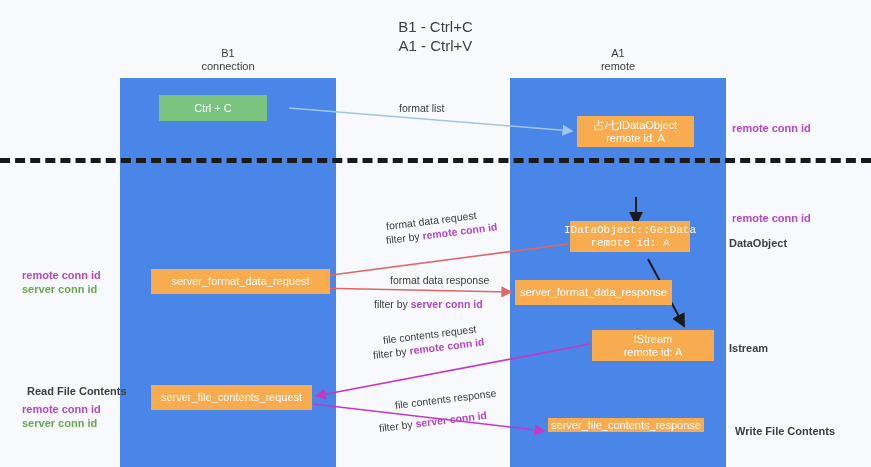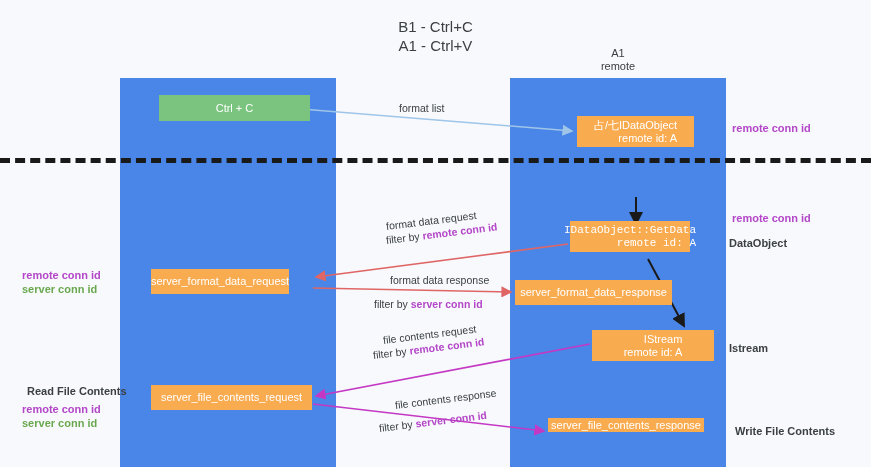--- a/index.html
+++ b/index.html
@@ -37,27 +37,27 @@
 
   .box{
     position:absolute;
     display:flex;align-items:center;justify-content:center;
     text-align:center;color:#ffffff;
     font-size:11px;line-height:13px;
     white-space:pre-line;
     box-sizing:border-box;
   }
   .green{background:#7bc47f;}
-  .orange{background:#f9ab50;text-align:right;}
+  .orange{background:#f9ab50;}
 
-  .b-ctrlc{left:159px;top:95px;width:151px;height:26px;}
+  .b-ctrlc{left:159px;top:95px;width:108px;height:26px;}
   .b-idataobject{left:577px;top:116px;width:117px;height:31px;}
   .b-ctrlv{left:578px;top:172px;width:116px;height:25px;}
   .b-getdata{left:570px;top:221px;width:120px;height:31px;font-family:Liberation Mono, monospace;}
-  .b-sfdreq{left:151px;top:269px;width:138px;height:25px;}
+  .b-sfdreq{left:151px;top:269px;width:179px;height:25px;}
   .b-sfdresp{left:515px;top:280px;width:157px;height:25px;}
   .b-istream{left:592px;top:330px;width:122px;height:31px;}
   .b-sfcreq{left:151px;top:385px;width:161px;height:25px;}
   .b-sfcresp{left:548px;top:418px;width:156px;height:14px;}
 
   .note{
     position:absolute;font-size:11px;line-height:14px;white-space:pre-line;
   }
   .purple{color:#b446c8;font-weight:bold;}
   .green-t{color:#6aa84f;font-weight:bold;}
@@ -94,20 +94,22 @@
 <body>
 
 <div id="stage">
 
   <div class="lane lane-b1"></div>
   <div class="lane lane-a1"></div>
 
   <div class="title">B1 - Ctrl+C
 A1 - Ctrl+V</div>
 
+  <div class="lane-head head-b1">B1
+connection</div>
   <div class="lane-head head-a1">A1
 remote</div>
 
   <svg class="arrows" viewBox="0 0 871 467">
     <defs>
       <marker id="ah-blue" markerWidth="7" markerHeight="7" refX="6" refY="3.5" orient="auto">
         <path d="M0,0 L7,3.5 L0,7 z" fill="#9fc5e8"></path>
       </marker>
       <marker id="ah-red" markerWidth="7" markerHeight="7" refX="6" refY="3.5" orient="auto">
         <path d="M0,0 L7,3.5 L0,7 z" fill="#e06666"></path>

